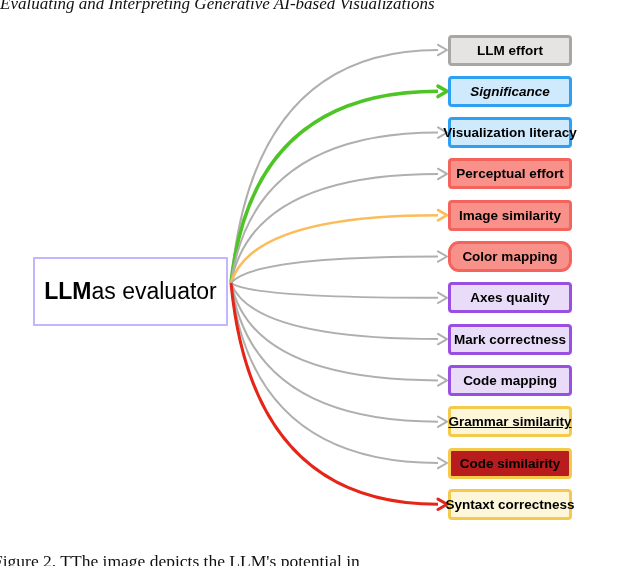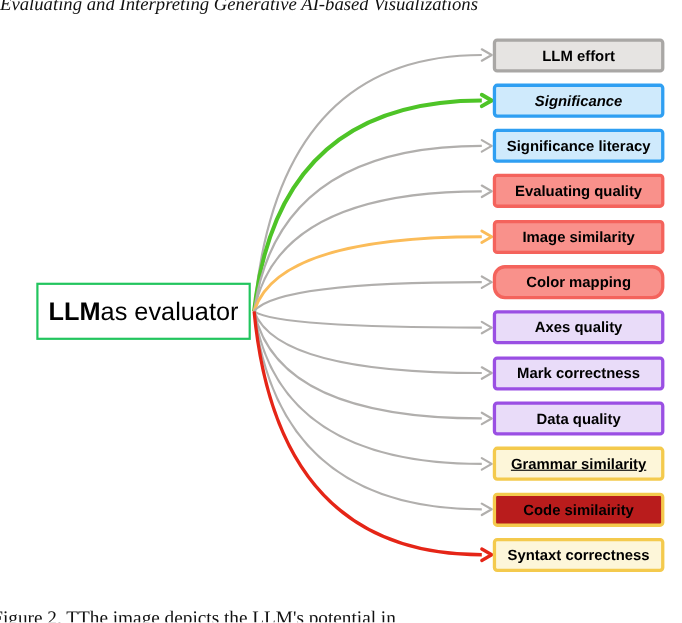--- a/index.html
+++ b/index.html
@@ -3,27 +3,27 @@
 <meta charset="utf-8">
 <style>
   html,body{margin:0;padding:0;background:#ffffff;}
   #page{position:relative;width:620px;height:566px;overflow:hidden;background:#ffffff;
         font-family:"Liberation Sans",sans-serif;}
   .running-head{position:absolute;left:0px;top:-6px;width:620px;white-space:nowrap;
         font-family:"Liberation Serif",serif;font-style:italic;font-size:17px;color:#111;}
   .caption{position:absolute;left:-7px;top:551px;width:640px;white-space:nowrap;
         font-family:"Liberation Serif",serif;font-size:17.5px;color:#111;}
   #arrows{position:absolute;left:0;top:0;}
-  .source-box{position:absolute;left:33px;top:257px;width:195px;height:52px;
-        box-sizing:border-box;border:2px solid #22c55e;background:#fff;
+  .source-box{position:absolute;left:33px;top:257px;width:195px;height:69px;
+        box-sizing:border-box;border:2px solid #c4b5fd;background:#fff;
         display:flex;align-items:center;justify-content:center;white-space:nowrap;
         font-size:23px;color:#000;}
   .source-box .b{font-weight:700;}
   .source-box .r{font-weight:400;text-align:right;}
-  .crit-box{position:absolute;left:448px;width:156px;height:31px;box-sizing:border-box;
+  .crit-box{position:absolute;left:448px;width:124px;height:31px;box-sizing:border-box;
         border:3px solid;border-radius:4px;display:flex;align-items:center;justify-content:center;
         font-size:13.5px;font-weight:600;color:#000;white-space:nowrap;}
   .crit-box.dotted{background-image:radial-gradient(#c6c4c2 1px, transparent 1.2px);
         background-size:6px 6px;background-position:1px 1px;}
 </style>
 </head>
 <body>
 
 <div id="page">
 
@@ -62,39 +62,39 @@
   </div>
 
   <div id="boxes-layer">
       <div class="crit-box dotted" style="top: 34.5px; background: rgb(230, 228, 226); border-color: rgb(169, 167, 165);">
     <span>LLM effort</span>
   </div>
       <div class="crit-box" style="top: 75.8px; background: rgb(207, 234, 252); border-color: rgb(47, 159, 242); font-style: italic;">
     <span>Significance</span>
   </div>
       <div class="crit-box" style="top: 117.1px; background: rgb(207, 234, 252); border-color: rgb(47, 159, 242);">
-    <span>Significance literacy</span>
+    <span>Visualization literacy</span>
   </div>
       <div class="crit-box" style="top: 158.4px; background: rgb(249, 145, 139); border-color: rgb(244, 99, 92);">
-    <span>Evaluating quality</span>
+    <span>Perceptual effort</span>
   </div>
       <div class="crit-box" style="top: 199.7px; background: rgb(249, 145, 139); border-color: rgb(244, 99, 92);">
     <span>Image similarity</span>
   </div>
       <div class="crit-box" style="top: 241px; background: rgb(249, 145, 139); border-color: rgb(244, 99, 92); border-radius: 11px;">
     <span>Color mapping</span>
   </div>
       <div class="crit-box" style="top: 282.3px; background: rgb(233, 220, 249); border-color: rgb(154, 79, 227);">
     <span>Axes quality</span>
   </div>
       <div class="crit-box" style="top: 323.6px; background: rgb(233, 220, 249); border-color: rgb(154, 79, 227);">
     <span>Mark correctness</span>
   </div>
       <div class="crit-box" style="top: 364.9px; background: rgb(233, 220, 249); border-color: rgb(154, 79, 227);">
-    <span>Data quality</span>
+    <span>Code mapping</span>
   </div>
       <div class="crit-box" style="top: 406.2px; background: rgb(253, 246, 217); border-color: rgb(244, 202, 77); text-decoration: underline;">
     <span>Grammar similarity</span>
   </div>
       <div class="crit-box" style="top: 447.5px; background: #b91c1c; border-color: rgb(244, 202, 77);">
     <span>Code similairity</span>
   </div>
       <div class="crit-box" style="top: 488.8px; background: rgb(253, 246, 217); border-color: rgb(244, 202, 77);">
     <span>Syntaxt correctness</span>
   </div>

